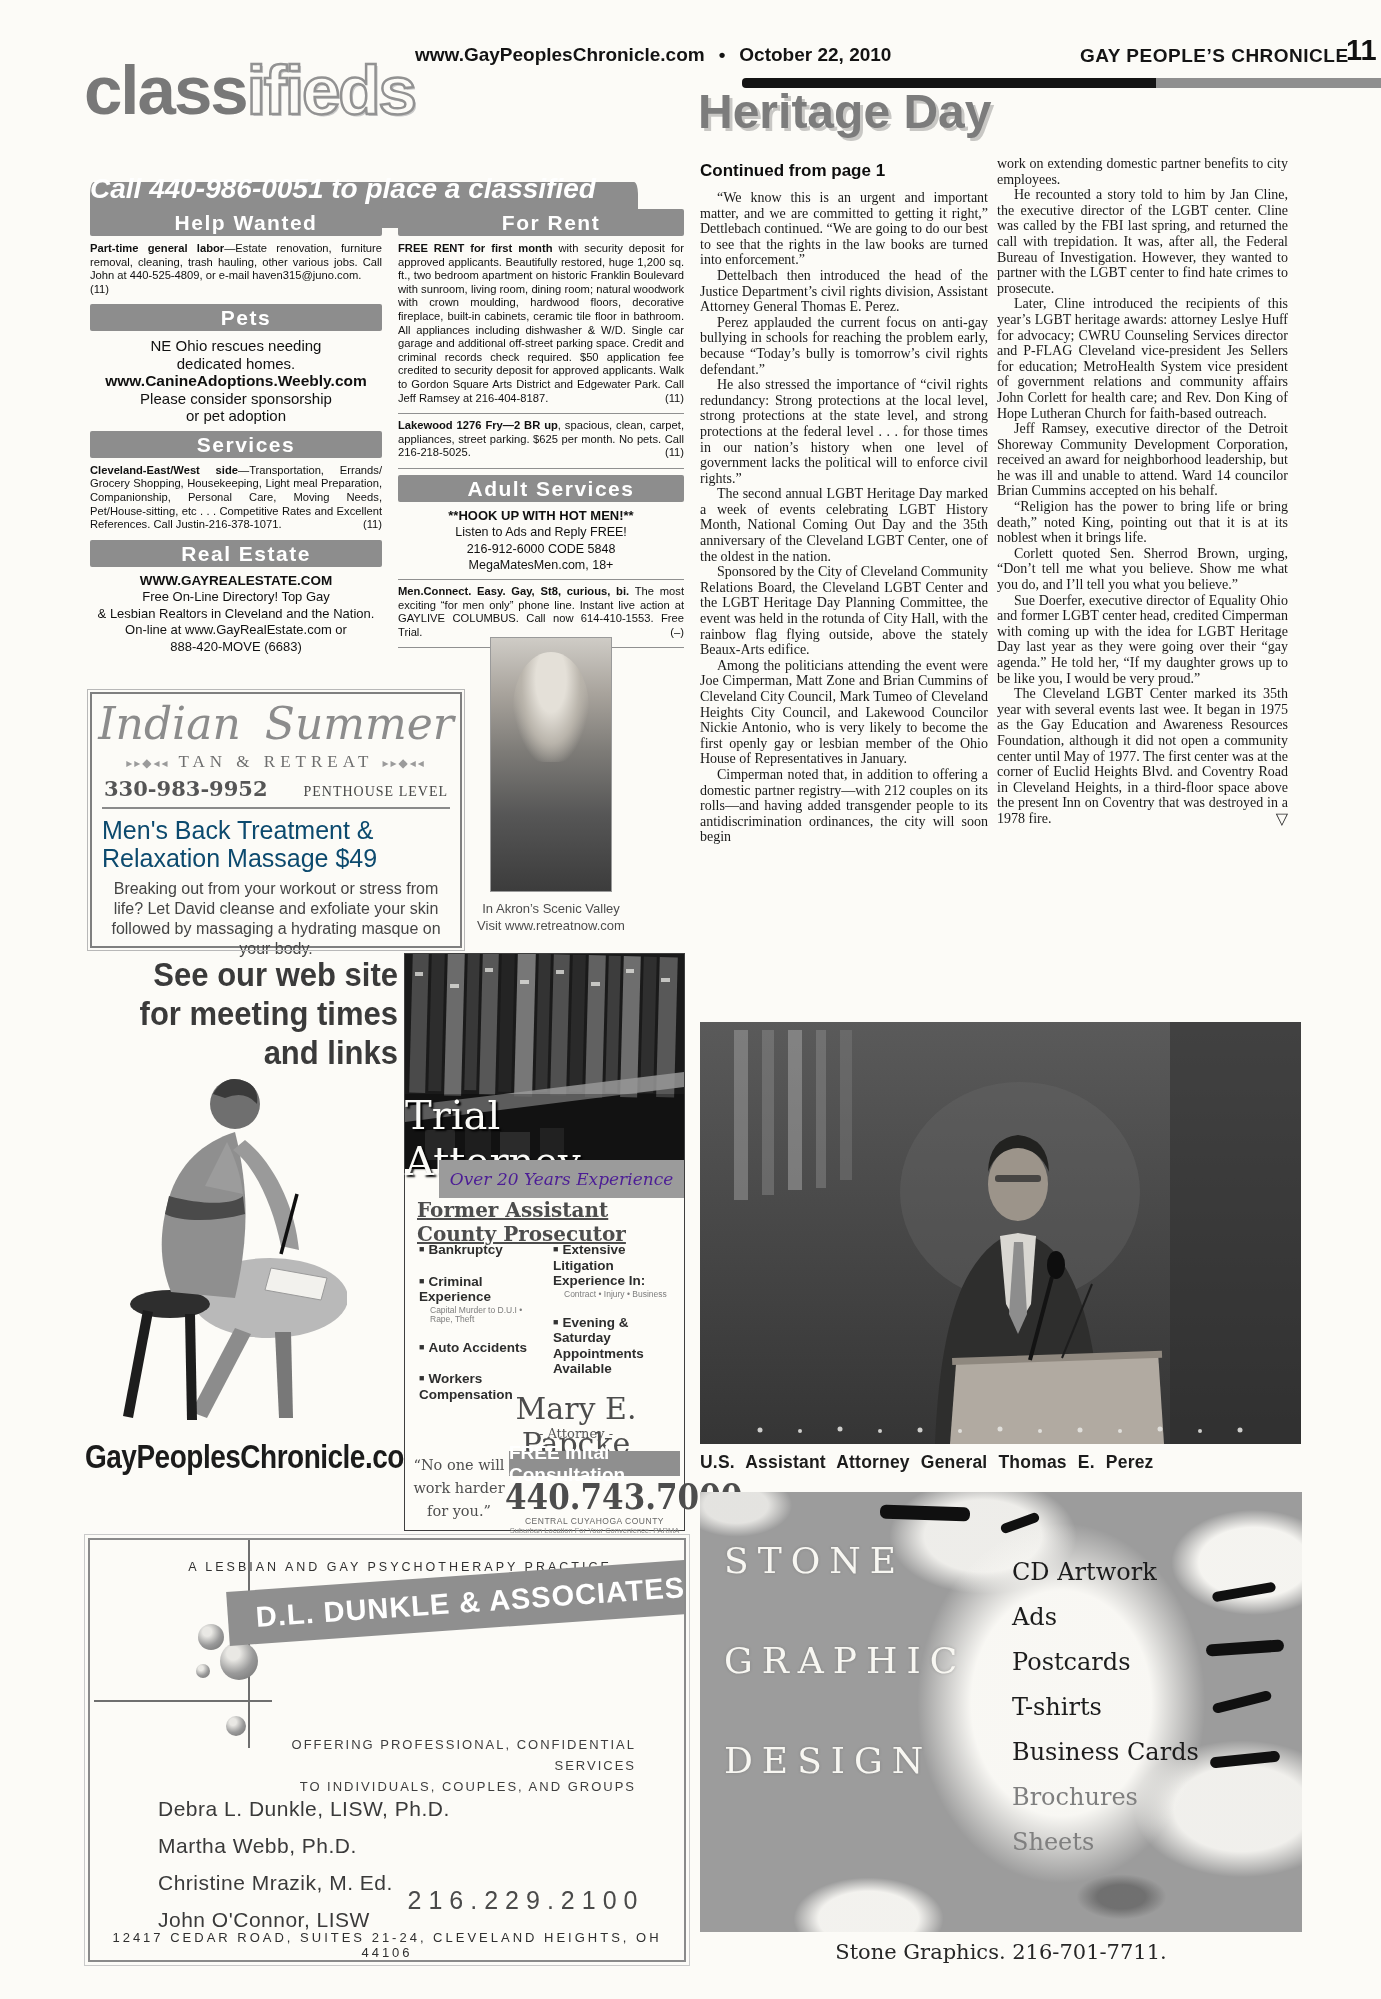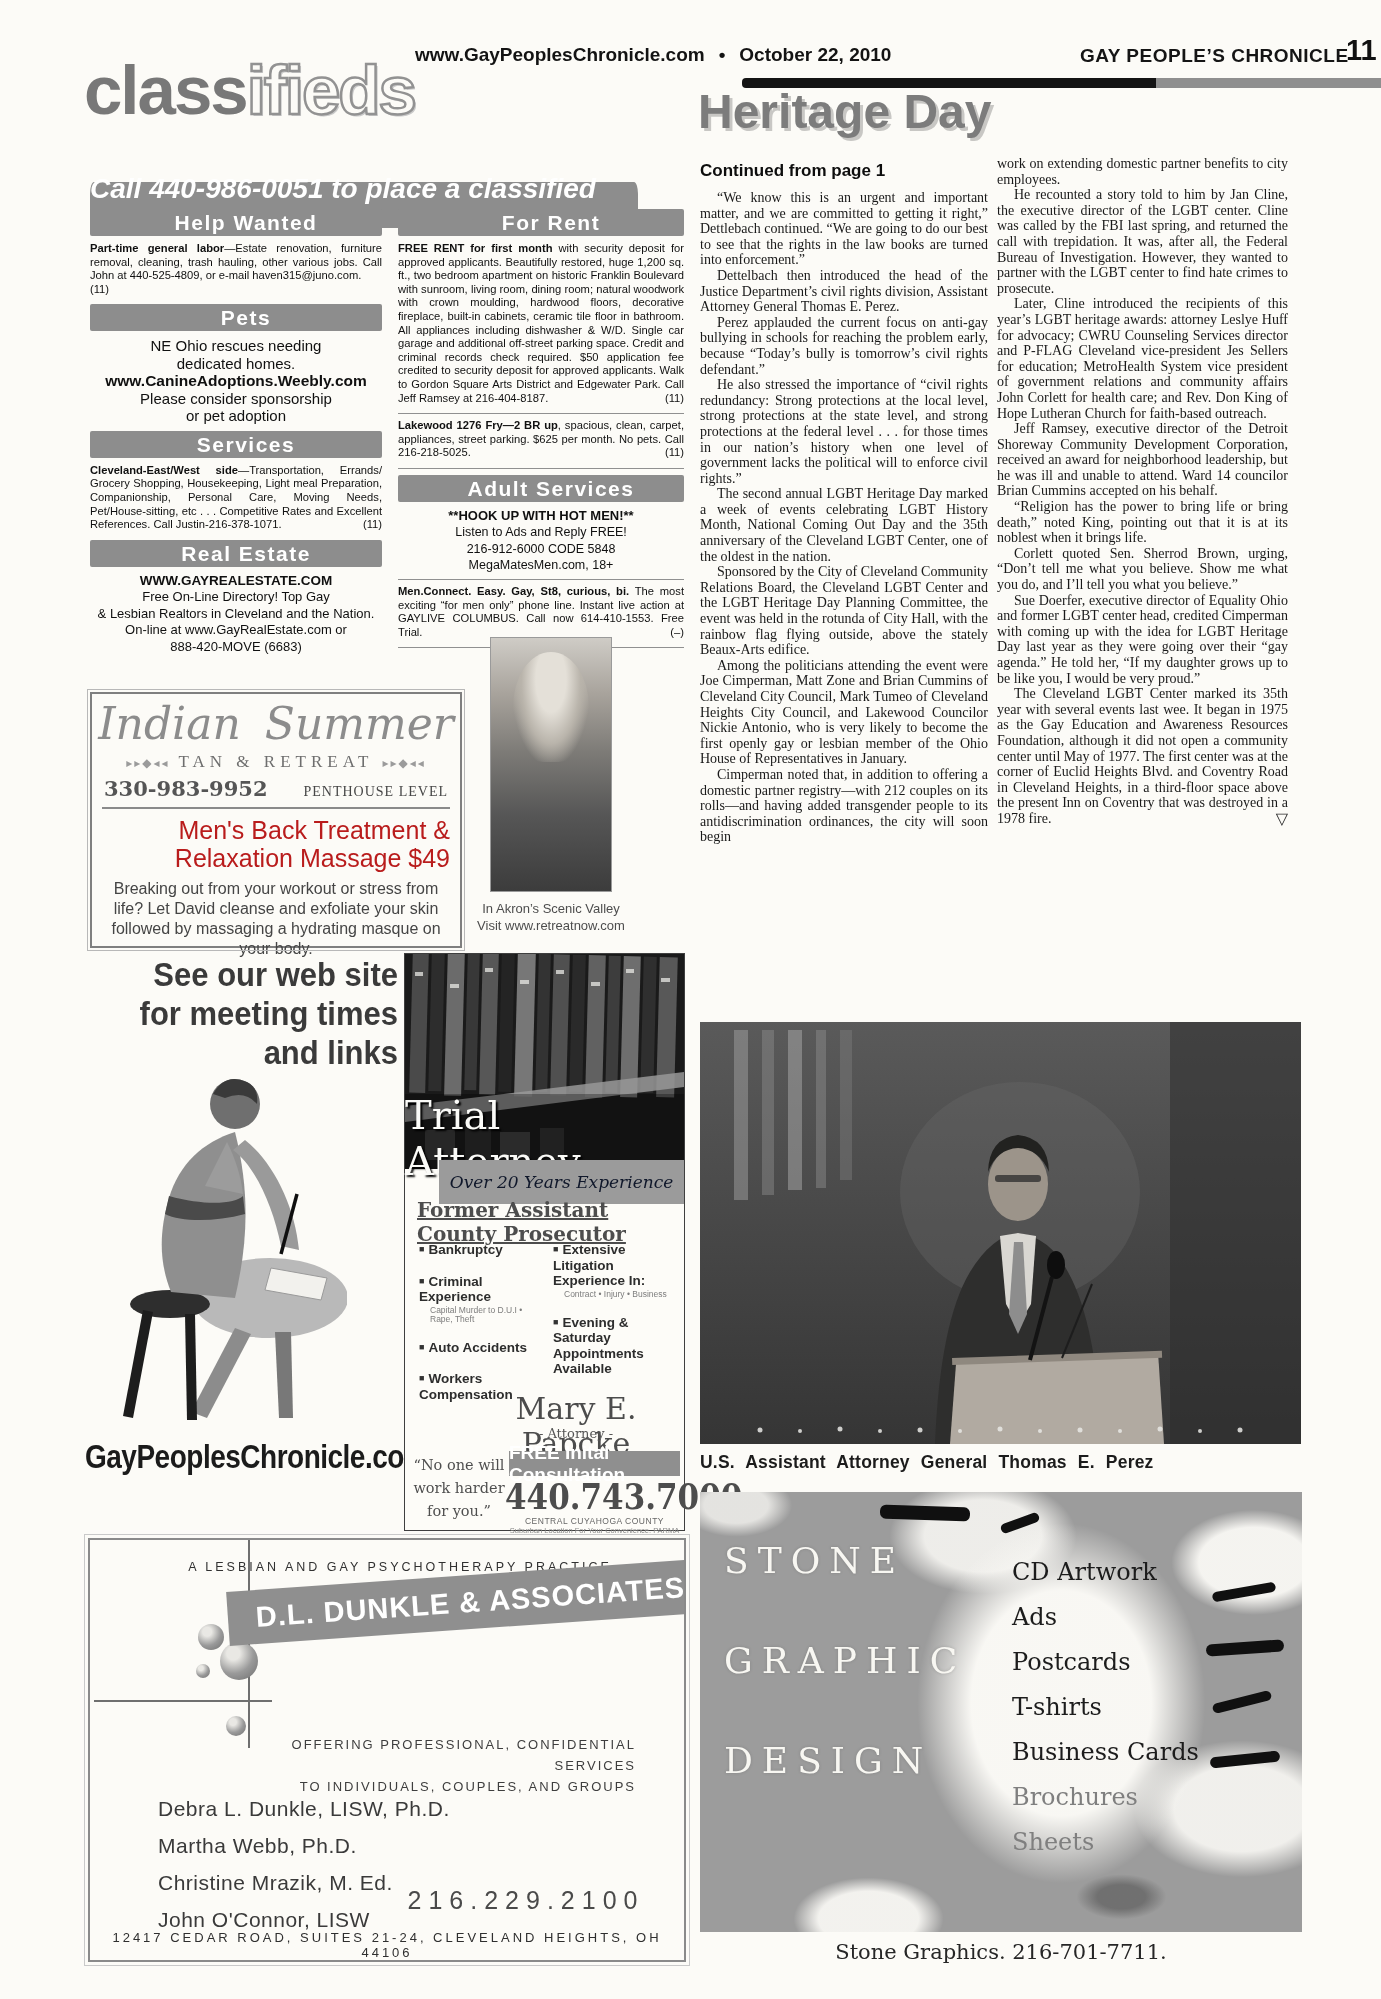--- a/index.html
+++ b/index.html
@@ -59,42 +59,42 @@
           outline-offset:2px;background:#fcfbf7;box-sizing:border-box;padding:4px 10px;}
   #is-logo{display:flex;justify-content:center;align-items:center;gap:12px;
            font-family:"DejaVu Serif",serif;font-style:italic;font-size:44px;color:#8c8c8c;line-height:1.1;}
   #is-tan{text-align:center;font-family:"Liberation Serif",serif;font-size:17px;letter-spacing:5px;
           color:#6e6e6e;margin-top:2px;}
   .is-deco{color:#9b9b9b;font-size:12px;letter-spacing:2px;}
   #is-row{display:flex;justify-content:space-between;align-items:baseline;margin-top:4px;
           border-bottom:2px solid #8a8a8a;padding:0 2px 6px;}
   #is-phone{font-family:"DejaVu Serif",serif;font-weight:bold;font-size:21px;color:#555;}
   #is-level{font-family:"Liberation Serif",serif;font-size:14px;letter-spacing:1px;color:#474747;}
-  #is-offer{text-align:right;font-size:25px;color:#b91c1c;line-height:28px;margin-top:7px;}
+  #is-offer{text-align:left;font-size:25px;color:#0c4a6e;line-height:28px;margin-top:7px;}
   #is-body{text-align:center;font-size:16px;color:#454545;line-height:20px;margin-top:7px;}
   #is-photo{left:490px;top:637px;width:120px;height:253px;border:1px solid #9a9a9a;
             background:linear-gradient(180deg,#cfccc6 0%,#a8a39c 22%,#7d7b77 45%,#565656 70%,#3c3c3c 100%);}
   #is-photo .fig{position:absolute;left:22px;top:14px;width:76px;height:110px;border-radius:50% 50% 40% 40%;
             background:radial-gradient(ellipse at 50% 25%,#e4e0d8 0 28%,#b9b4ab 55%,rgba(120,116,110,0) 75%);}
   #is-cap{left:445px;top:900px;width:212px;text-align:center;font-size:13px;color:#4d4d4d;line-height:17px;}
 
   
   #web-head{left:100px;top:956px;width:298px;text-align:right;font-size:31px;line-height:36px;
             font-weight:bold;color:#3a3a3a;transform:scaleY(1.08);transform-origin:top;}
   #web-img{left:85px;top:1046px;width:262px;height:388px;}
   #web-url{left:85px;top:1438px;font-size:28px;font-weight:bold;color:#1b1b1b;letter-spacing:-.5px;
            transform:scaleY(1.2);transform-origin:top left;}
 
   
   #atty{left:404px;top:953px;width:281px;height:578px;border:1px solid #3f3f3f;background:#fdfcf8;box-sizing:border-box;}
   #atty .abs{position:absolute;}
   #atty-photo{left:0;top:0;width:279px;height:215px;}
   #atty-title{right:5px;top:138px;font-family:"DejaVu Serif",serif;font-size:40px;color:#fbfbf8;
               text-shadow:2px 2px 2px #000;}
-  #atty-exp{left:34px;right:0;top:206px;height:44px;background:#9b9b9b;color:#0f172a;
+  #atty-exp{left:34px;right:0;top:206px;height:38px;background:#9b9b9b;color:#4c1d95;
             font-family:"DejaVu Serif",serif;font-style:italic;font-size:17px;
             display:flex;align-items:center;justify-content:center;}
   #atty-former{left:12px;top:244px;font-family:"DejaVu Serif",serif;font-weight:bold;font-size:20px;color:#4d4d4d;text-decoration:underline;}
   .atty-col{position:absolute;top:288px;}
   #atty-col-l{left:14px;width:124px;}
   #atty-col-r{left:148px;width:126px;}
   .b-item{font-size:13.5px;font-weight:bold;color:#2d2d2d;line-height:15.5px;margin-bottom:16px;}
   .b-item .sq{font-size:9px;vertical-align:2px;margin-right:4px;color:#333;}
   .b-sub{font-size:8.5px;color:#7d7d7d;font-weight:normal;margin:1px 0 0 11px;line-height:9px;}
   #atty-name{left:66px;top:437px;width:210px;text-align:center;font-family:"DejaVu Serif",serif;

